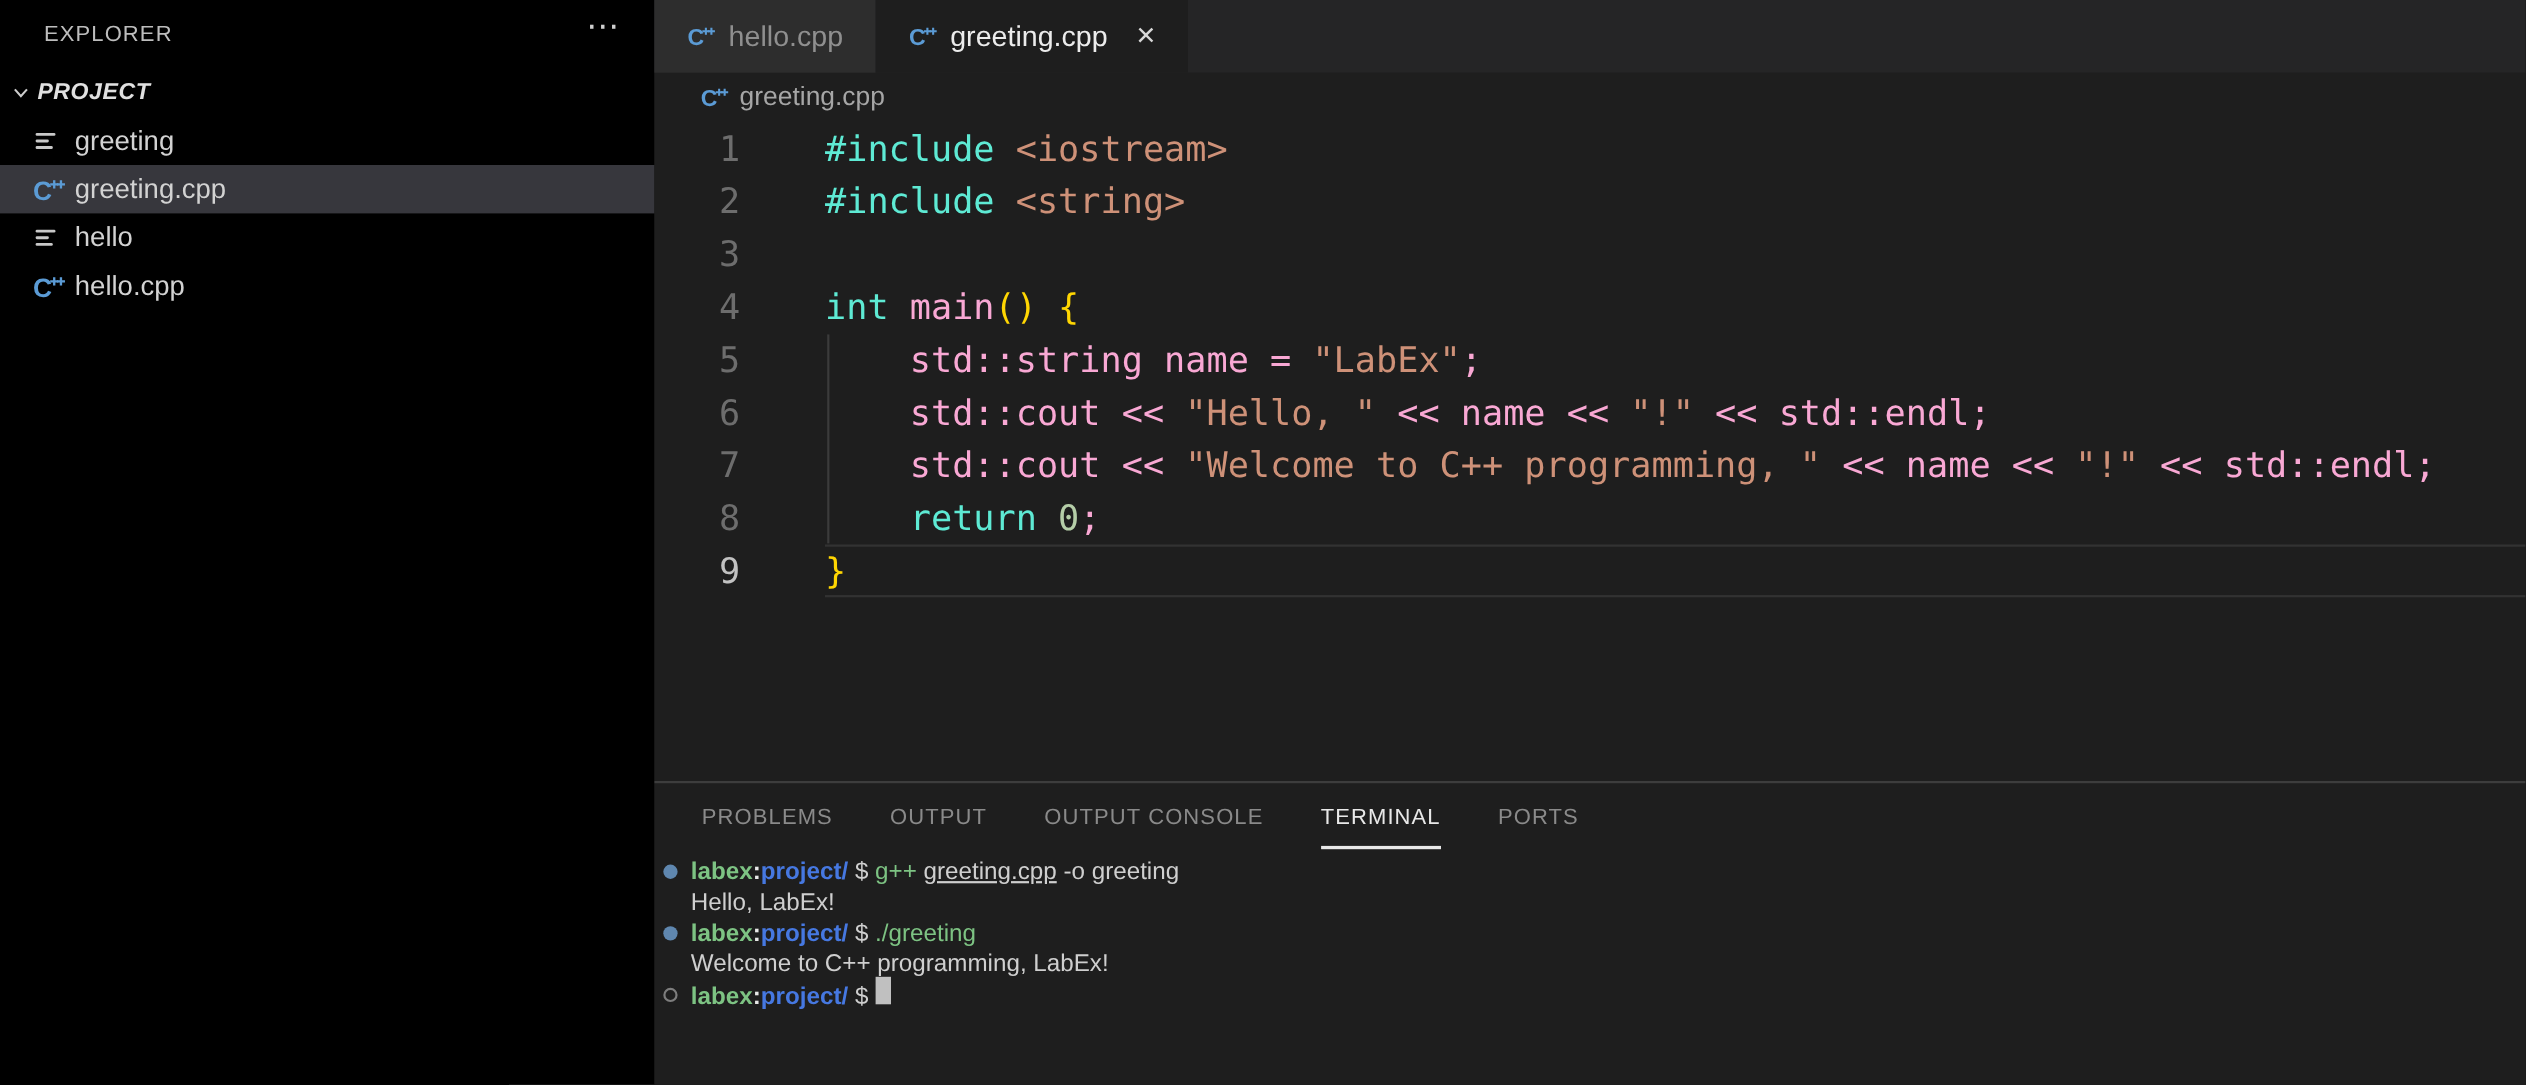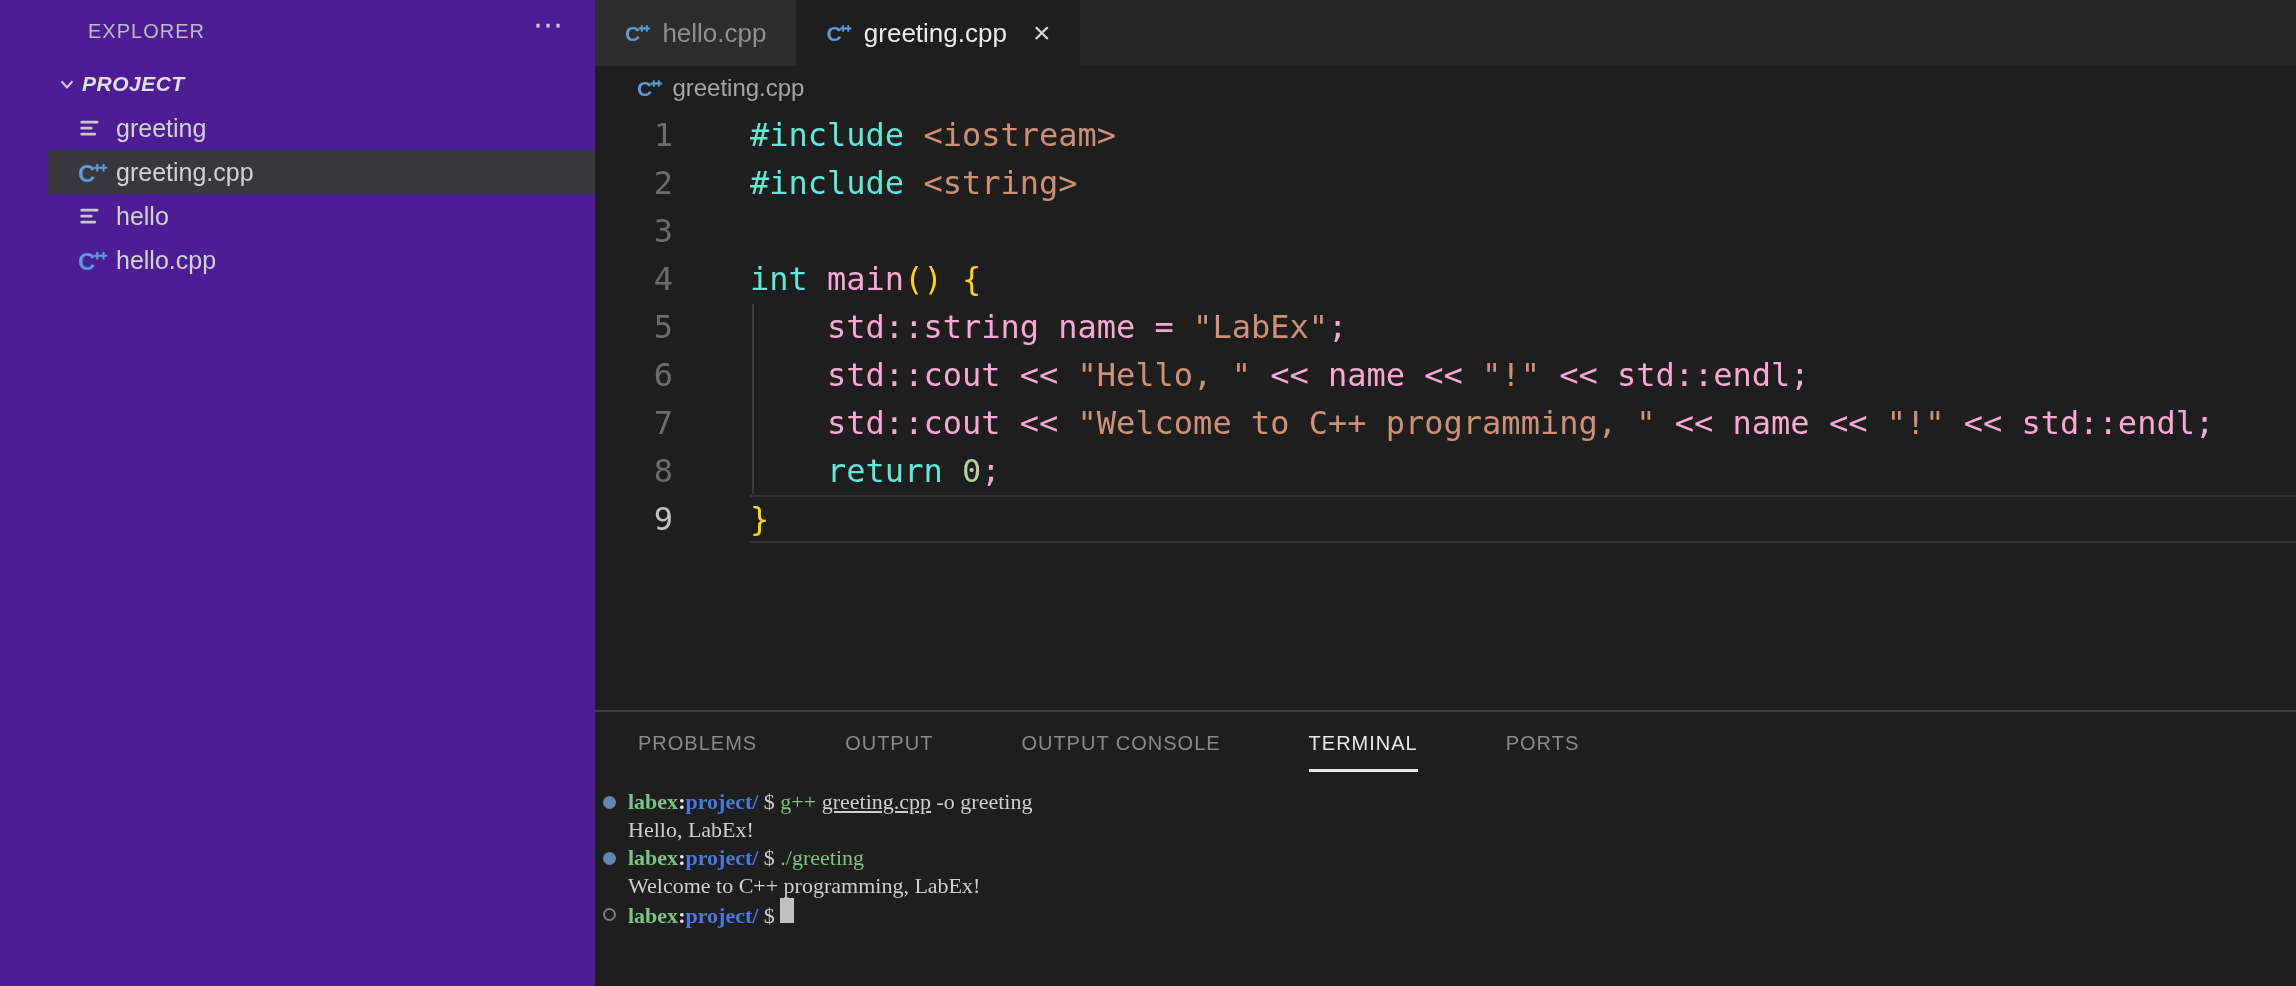--- a/index.html
+++ b/index.html
@@ -2,21 +2,21 @@
 <html><head>
 <meta charset="utf-8">
 <style>
   * { margin:0; padding:0; box-sizing:border-box; }
   html,body { width:2296px; height:986px; overflow:hidden; background:#1e1e1e;
               font-family:"Liberation Sans", sans-serif; }
   .app { position:relative; width:2296px; height:986px; background:#1e1e1e; }
 
   
   .sidebar { position:absolute; left:0; top:0; width:595px; height:986px;
-             background:#4c1d95; color:#d0d0d0;padding-left:48px; }
+             background:#000000; color:#d0d0d0; }
   .sidebar-header { position:relative; height:62px; display:flex; align-items:center; }
   .sidebar-title { padding-left:40px; font-size:20px; letter-spacing:1px; color:#bdbdbd; }
   .more-btn { position:absolute; right:32px; top:10px; font-size:30px; color:#cfcfcf;
               cursor:pointer; line-height:30px; }
   .tree-row { height:44px; display:flex; align-items:center; font-size:25px; color:#d2d2d2;
               cursor:pointer; }
   .tree-row.selected { background:#37373d; }
   .section-row { font-weight:bold; font-size:21px; color:#e0e0e0; letter-spacing:0.5px;font-style:italic; }
   .chevron { width:30px; display:flex; justify-content:center; margin-left:4px; }
   .section-label { margin-left:0px; }
@@ -52,26 +52,26 @@
   .tok-kw  { color:#5eead4; }
   .tok-str { color:#ce9178; }
   .tok-br  { color:#ffd602; }
   .tok-num { color:#b5cea8; }
   .tok-pl  { color:#f9a8d4; }
 
   
   .panel { position:absolute; left:595px; top:710px; width:1701px; height:276px;
            background:#1e1e1e; border-top:2px solid #3d3d3d; }
   .panel-tabs { height:60px; display:flex; align-items:flex-end; padding-left:43px;
-                column-gap:88px; }
+                column-gap:52px; }
   .panel-tab { font-size:20px; letter-spacing:1px; color:#8a8a8a; padding-bottom:14px;
                border-bottom:3px solid transparent; cursor:pointer; }
   .panel-tab.active { color:#e8e8e8; border-bottom:3px solid #e8e8e8; }
 
-  .terminal { margin-top:16px; padding-left:8px; font-family:Liberation Serif, serif;
+  .terminal { margin-top:6px; padding-left:8px; font-family:Liberation Sans, sans-serif;
               font-size:22px; cursor:text; }
   .term-line { height:28px; line-height:28px; white-space:pre; display:flex; align-items:center; }
   .deco { display:inline-block; flex:none; width:13px; height:13px; border-radius:50%;
           margin-right:12px; }
   .deco.filled { background:#5f87af; }
   .deco.hollow { width:13px; height:13px; border:2px solid #7d7d7d; background:transparent; }
   .deco.none { visibility:hidden; }
   .tok-tg  { color:#7dc383; }
   .tok-tgb { color:#7dc383; font-weight:bold; }
   .tok-tbb { color:#4678e1; font-weight:bold; }

